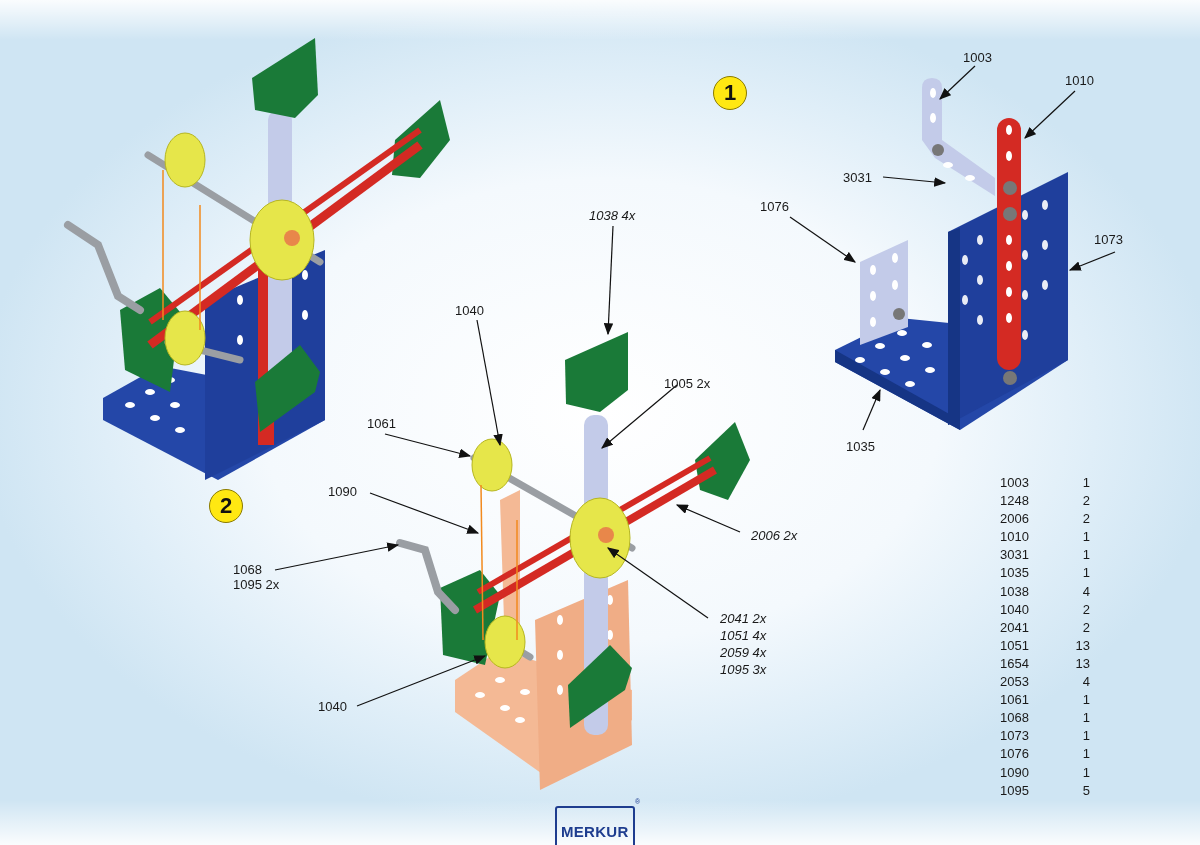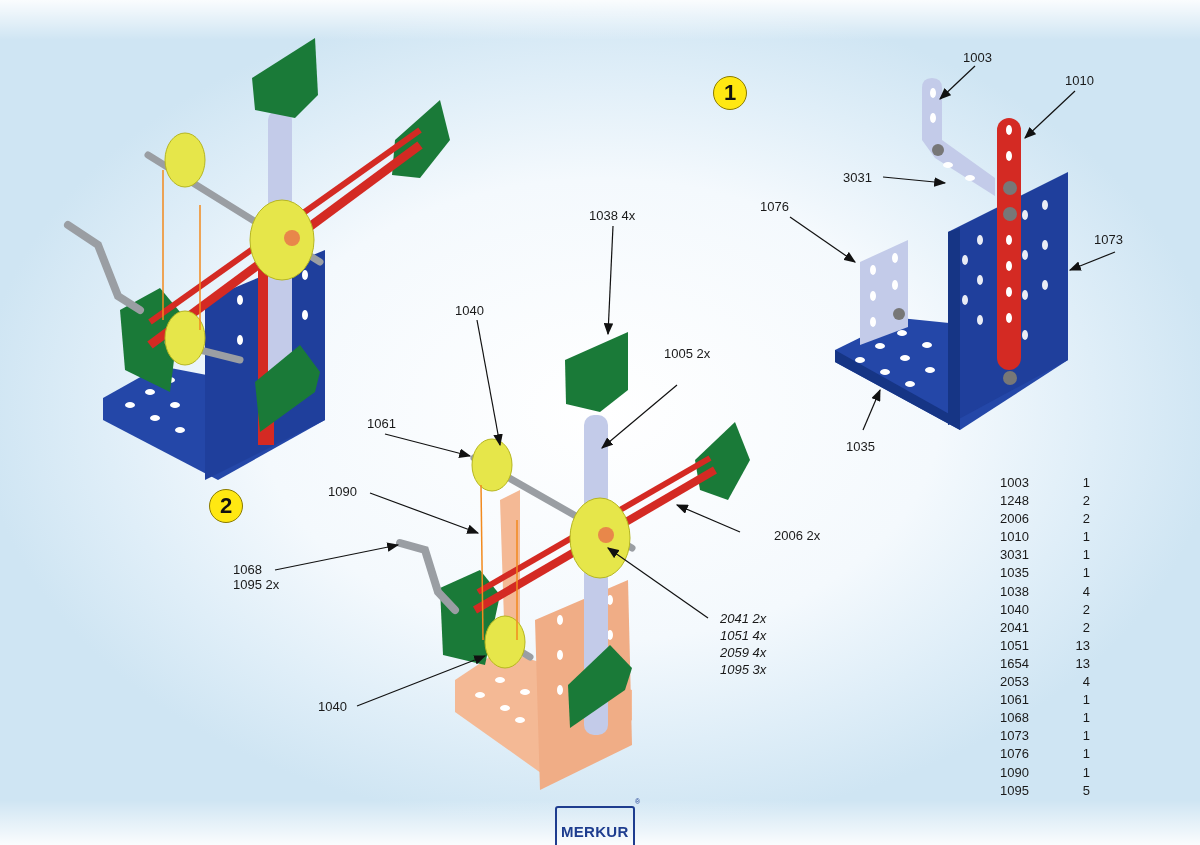--- a/index.html
+++ b/index.html
@@ -193,26 +193,26 @@
 <div class="step" style="left:713px;top:76px;">1</div>
 <div class="step" style="left:209px;top:489px;">2</div>
 
 <div class="lbl" style="left:963px;top:50px;">1003</div>
 <div class="lbl" style="left:1065px;top:73px;">1010</div>
 <div class="lbl" style="left:843px;top:170px;">3031</div>
 <div class="lbl" style="left:760px;top:199px;">1076</div>
 <div class="lbl" style="left:1094px;top:232px;">1073</div>
 <div class="lbl" style="left:846px;top:439px;">1035</div>
 
-<div class="lbl" style="left:589px;top:208px;">1038 4x</div>
+<div class="lbl" style="left:589px;top:208px;font-style:italic;">1038 4x</div>
 <div class="lbl" style="left:455px;top:303px;">1040</div>
-<div class="lbl" style="left:664px;top:346px;">1005 2x</div>
+<div class="lbl" style="left:664px;top:376px;">1005 2x</div>
 <div class="lbl" style="left:367px;top:416px;">1061</div>
 <div class="lbl" style="left:328px;top:484px;">1090</div>
-<div class="lbl" style="left:774px;top:528px;">2006 2x</div>
+<div class="lbl" style="left:751px;top:528px;font-style:italic;">2006 2x</div>
 <div class="lbl" style="left:233px;top:562px;">
   <div>1068</div>
   <div>1095 2x</div>
 </div>
 <div class="lbl" style="left:720px;top:610px;line-height:17px;font-style:italic;">
   <div>2041 2x</div>
   <div>1051 4x</div>
   <div>2059 4x</div>
   <div>1095 3x</div>
 </div>

